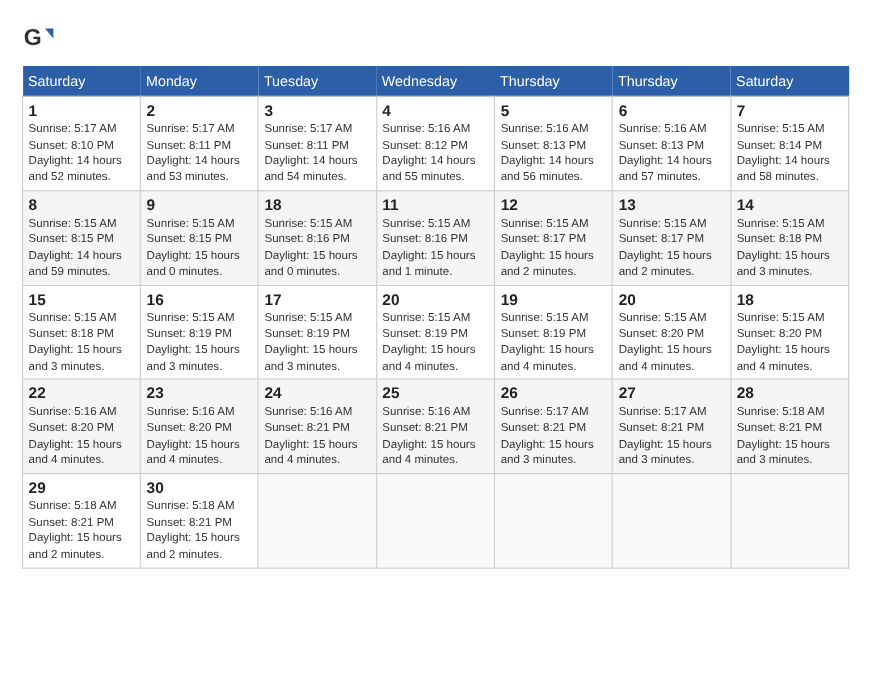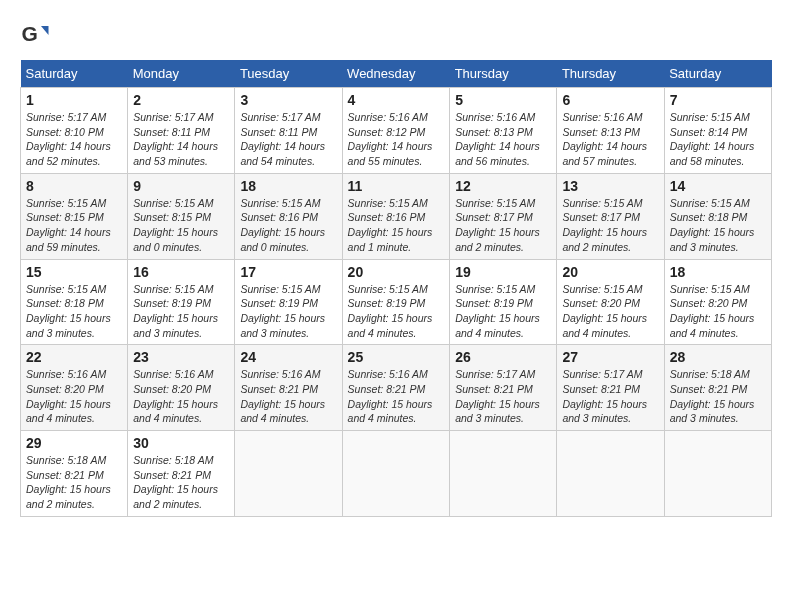--- a/index.html
+++ b/index.html
@@ -75,21 +75,20 @@
       font-size: 14px;
       font-weight: bold;
       color: #222;
       display: block;
       margin-bottom: 2px;
     }
     .day-detail {
       font-size: 10.5px;
       color: #333;
       line-height: 1.4;
-      font-style: italic;
     }
     .empty-cell {
       background: #f9f9f9 !important;
     }
   </style>
 </head>
 <body>
 
 <div class="header-area">
   <div class="logo">

